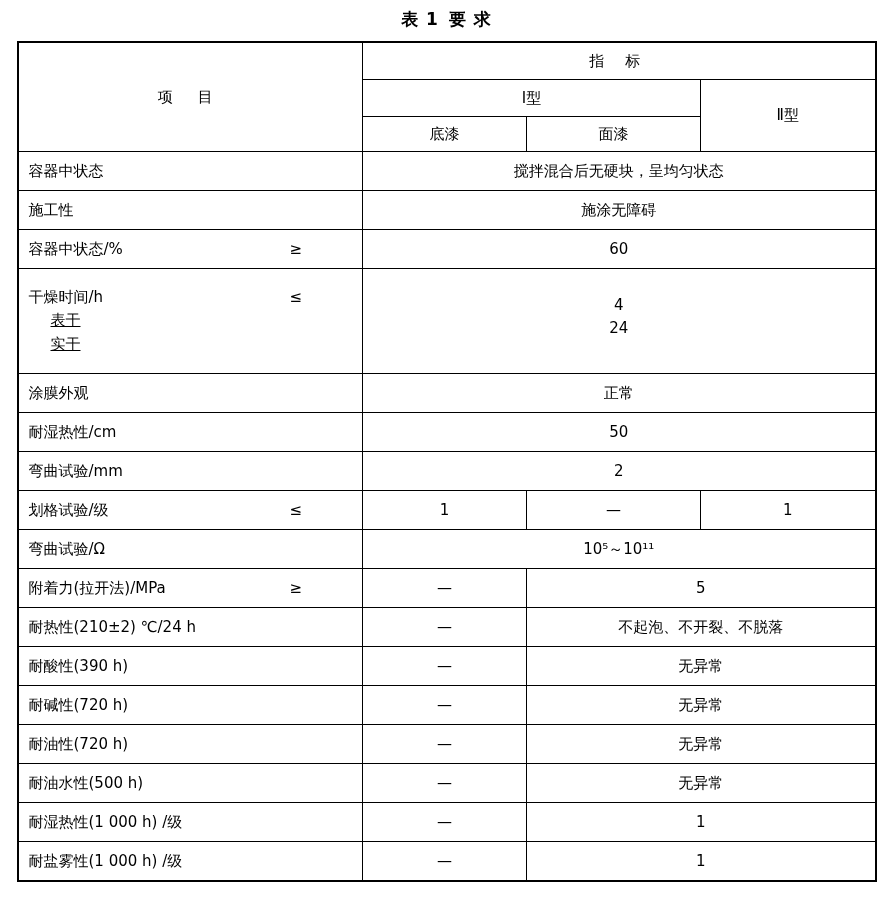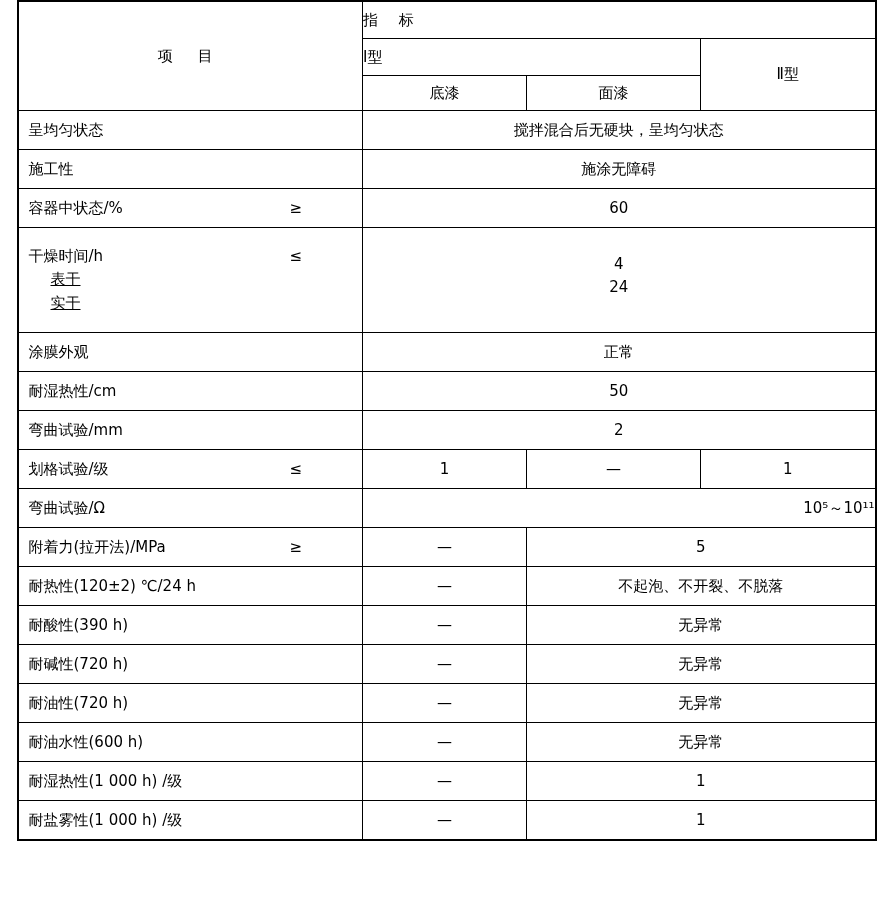--- a/index.html
+++ b/index.html
@@ -45,33 +45,33 @@
   table.req {
     border: 2px solid #000000;
   }
   
   col.c-item { width: 345px; }
   col.c-a { width: 164px; }
   col.c-b { width: 174px; }
   col.c-c { width: 175px; }
 
   .hdr-zhibiao {
-    text-align: left;
+    text-align: center;
     height: 36px;
     letter-spacing: 8px;
     font-size: 15px;
     margin-left: 12px;
   }
   .hdr-item {
     text-align: center;
     letter-spacing: 10px;
     font-size: 15px;
   }
   .hdr-itype {
-    text-align: left;
+    text-align: center;
     height: 36px;
     font-size: 15px;
   }
   .hdr-iitype {
     text-align: center;
     font-size: 15px;
   }
   .hdr-sub {
     text-align: center;
     height: 34px;
@@ -108,27 +108,30 @@
     display: block;
     padding-left: 22px;
   }
   .dry-val {
     vertical-align: bottom;
     padding-bottom: 8px !important;
     line-height: 1.55;
     text-align: center;
   }
   .dry-val span { display: block; }
-  .sup-line { font-size: 15px; text-align: right; }
+  .sup-line { font-size: 15px; }
 </style>
 </head>
 <body>
 
 <div class="page">
 
+  <div class="caption">
+    <span class="cap-num">表 1</span><span>要  求</span>
+  </div>
 
   <table class="req">
     <colgroup>
       <col class="c-item">
       <col class="c-a">
       <col class="c-b">
       <col class="c-c">
     </colgroup>
     <tbody>
       <tr>
@@ -139,21 +142,21 @@
         <td colspan="2" class="hdr-itype">Ⅰ型</td>
         <td rowspan="2" class="hdr-iitype">Ⅱ型</td>
       </tr>
       <tr>
         <td class="hdr-sub">底漆</td>
         <td class="hdr-sub">面漆</td>
       </tr>
 
       <tr>
         <td class="row-item">
-          <span class="label">呈均匀状态</span>
+          <span class="label">容器中状态</span>
           <span class="sym"></span>
         </td>
         <td colspan="3" class="val">搅拌混合后无硬块，呈均匀状态</td>
       </tr>
 
       <tr>
         <td class="row-item">
           <span class="label">施工性</span>
           <span class="sym"></span>
         </td>
@@ -227,21 +230,21 @@
         <td class="row-item">
           <span class="label">附着力(拉开法)/MPa</span>
           <span class="sym">≥</span>
         </td>
         <td class="val">—</td>
         <td colspan="2" class="val">5</td>
       </tr>
 
       <tr>
         <td class="row-item">
-          <span class="label">耐热性(120±2) ℃/24 h</span>
+          <span class="label">耐热性(210±2) ℃/24 h</span>
           <span class="sym"></span>
         </td>
         <td class="val">—</td>
         <td colspan="2" class="val">不起泡、不开裂、不脱落</td>
       </tr>
 
       <tr>
         <td class="row-item">
           <span class="label">耐酸性(390 h)</span>
           <span class="sym"></span>
@@ -263,21 +266,21 @@
         <td class="row-item">
           <span class="label">耐油性(720 h)</span>
           <span class="sym"></span>
         </td>
         <td class="val">—</td>
         <td colspan="2" class="val">无异常</td>
       </tr>
 
       <tr>
         <td class="row-item">
-          <span class="label">耐油水性(600 h)</span>
+          <span class="label">耐油水性(500 h)</span>
           <span class="sym"></span>
         </td>
         <td class="val">—</td>
         <td colspan="2" class="val">无异常</td>
       </tr>
 
       <tr>
         <td class="row-item">
           <span class="label">耐湿热性(1 000 h) /级</span>
           <span class="sym"></span>

